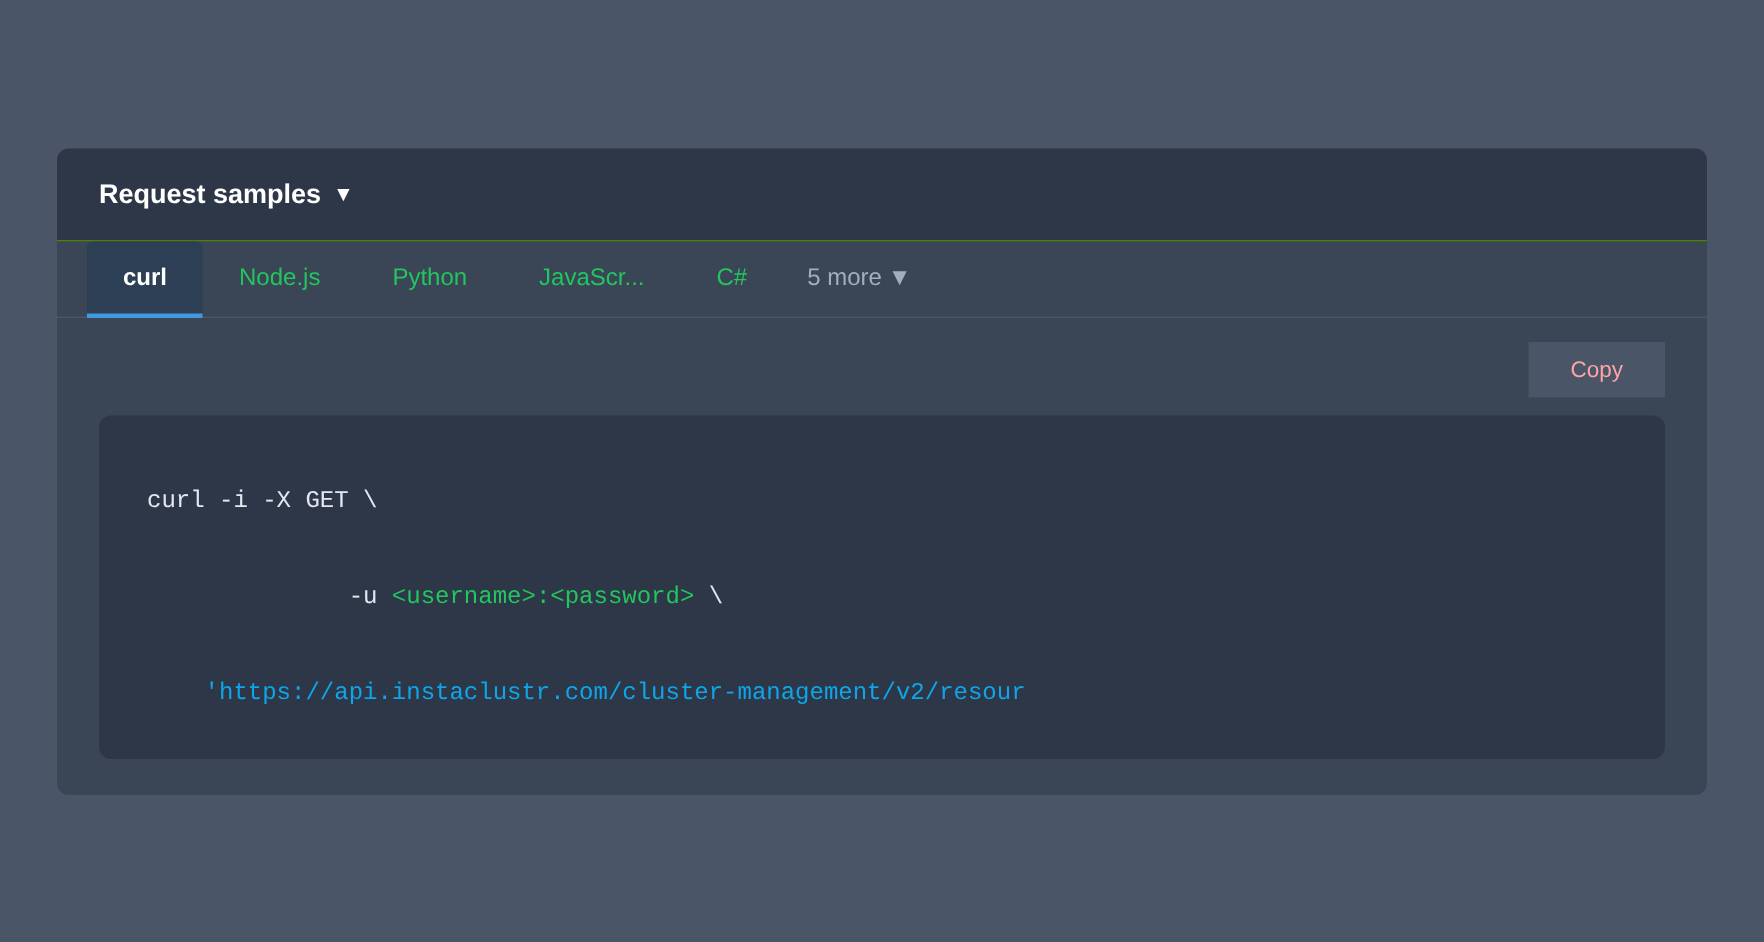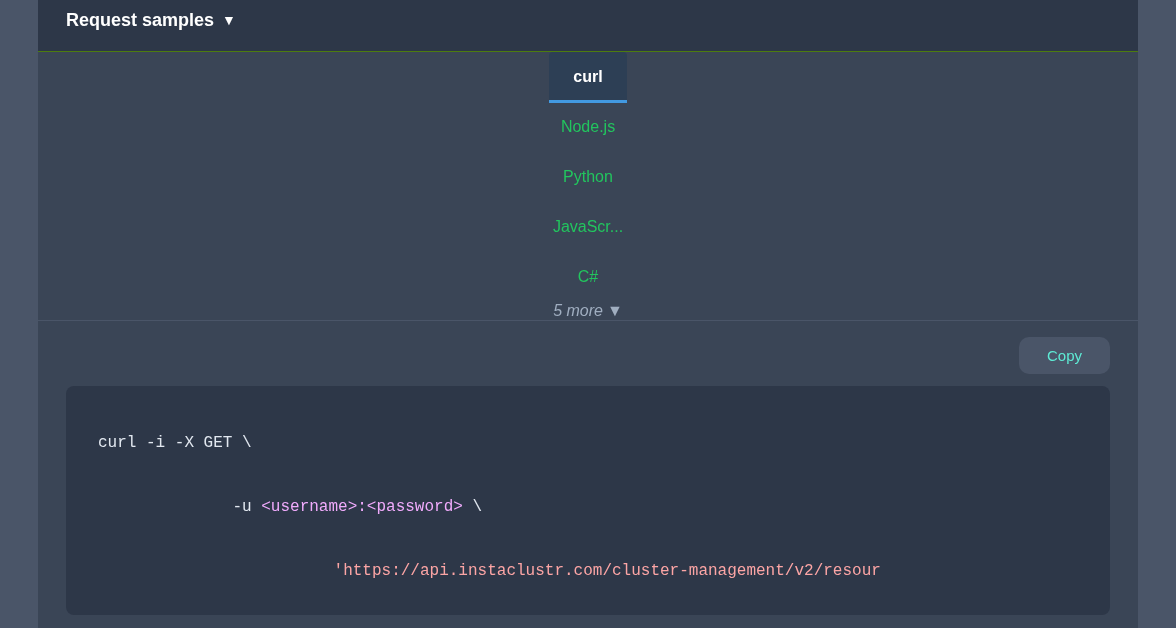--- a/index.html
+++ b/index.html
@@ -47,21 +47,20 @@
 
     .card-body {
       padding: 0 0 24px 0;
     }
 
     .tabs-container {
       display: flex;
       align-items: center;
       border-bottom: 1px solid #4a5568;
       padding: 0 20px;
-      flex-direction: column;
     }
 
     .tab {
       padding: 16px 24px;
       color: #22c55e;
       font-size: 16px;
       cursor: pointer;
       position: relative;
       white-space: nowrap;
     }
@@ -84,38 +83,37 @@
     }
 
     .tab-more {
       display: flex;
       align-items: center;
       gap: 4px;
       padding: 0 16px;
       color: #a0aec0;
       font-size: 16px;
       cursor: pointer;
-      font-style: italic;
     }
 
     .code-section {
       padding: 16px 28px 0 28px;
     }
 
     .copy-button-row {
       display: flex;
       justify-content: flex-end;
       margin-bottom: 12px;
     }
 
     .copy-button {
       background: #4a5568;
-      color: #5eead4;
+      color: #fca5a5;
       border: none;
-      border-radius: 10px;
+      border-radius: 0;
       padding: 10px 28px;
       font-size: 15px;
       cursor: pointer;
       font-family: inherit;
     }
 
     .code-block {
       background: #2d3748;
       border-radius: 8px;
       padding: 28px 32px;
@@ -128,26 +126,25 @@
       line-height: 2;
       white-space: pre;
     }
 
     .code-default {
       color: #e2e8f0;
       margin-top: 13px;
     }
 
     .code-placeholder {
-      color: #f0abfc;
+      color: #22c55e;
     }
 
     .code-url {
-      color: #fca5a5;
-      text-align: center;
+      color: #0ea5e9;
     }
   </style>
 </head>
 <body>
 
 <div class="card">
   <div class="card-header">
     <div class="card-header-title">
       <span>Request samples</span>
       <span class="chevron-icon">▼</span>

